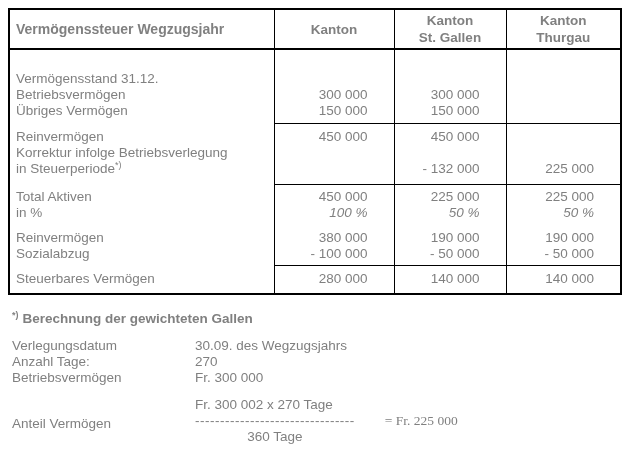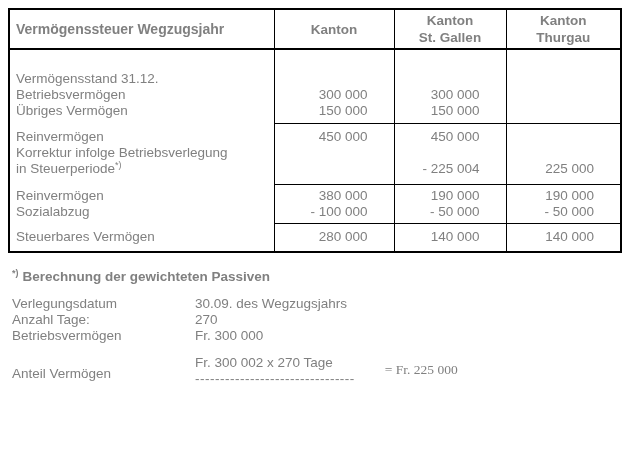--- a/index.html
+++ b/index.html
@@ -128,29 +128,47 @@
         <div class="line"><span>in Steuerperiode</span><sup class="marker">*)</sup></div>
       </td>
       <td class="cell-num">
         <div class="line">450 000</div>
         <div class="line"></div>
         <div class="line"></div>
       </td>
       <td class="cell-num">
         <div class="line">450 000</div>
         <div class="line"></div>
-        <div class="line">- 225 004</div>
+        <div class="line">- 132 000</div>
       </td>
       <td class="cell-num">
         <div class="line"></div>
         <div class="line"></div>
         <div class="line">225 000</div>
       </td>
     </tr>
 
+    <tr class="rowC1">
+      <td class="cell-label">
+        <div class="line">Total Aktiven</div>
+        <div class="line">in %</div>
+      </td>
+      <td class="cell-num">
+        <div class="line">450 000</div>
+        <div class="line italic">100 %</div>
+      </td>
+      <td class="cell-num">
+        <div class="line">225 000</div>
+        <div class="line italic">50 %</div>
+      </td>
+      <td class="cell-num">
+        <div class="line">225 000</div>
+        <div class="line italic">50 %</div>
+      </td>
+    </tr>
 
 
     <tr class="rowD rule-after">
       <td class="cell-label">
         <div class="line">Reinvermögen</div>
         <div class="line">Sozialabzug</div>
       </td>
       <td class="cell-num">
         <div class="line">380 000</div>
         <div class="line">- 100 000</div>
@@ -177,39 +195,40 @@
       </td>
       <td class="cell-num">
         <div class="line">140 000</div>
       </td>
     </tr>
   </tbody>
     </table>
 
   <div class="footnote">
     <div class="fn-title">
-      <sup class="marker">*)</sup><span>Berechnung der gewichteten Passiven</span>
+      <sup class="marker">*)</sup><span>Berechnung der gewichteten Gallen</span>
     </div>
 
     <div class="fn-row">
       <div class="fn-label">Verlegungsdatum</div>
       <div class="fn-value">30.09. des Wegzugsjahrs</div>
     </div>
     <div class="fn-row">
       <div class="fn-label">Anzahl Tage:</div>
       <div class="fn-value">270</div>
     </div>
     <div class="fn-row">
       <div class="fn-label">Betriebsvermögen</div>
       <div class="fn-value">Fr. 300 000</div>
     </div>
 
     <div class="fraction-row">
       <div class="fn-label">Anteil Vermögen</div>
       <div class="fraction">
         <div class="frac-num">Fr. 300 002 x 270 Tage</div>
         <div class="frac-div">--------------------------------</div>
+        <div class="frac-den">360 Tage</div>
       </div>
       <div class="frac-equals">= Fr. 225 000</div>
     </div>
   </div>
 
 </div>
 
 </body></html>

